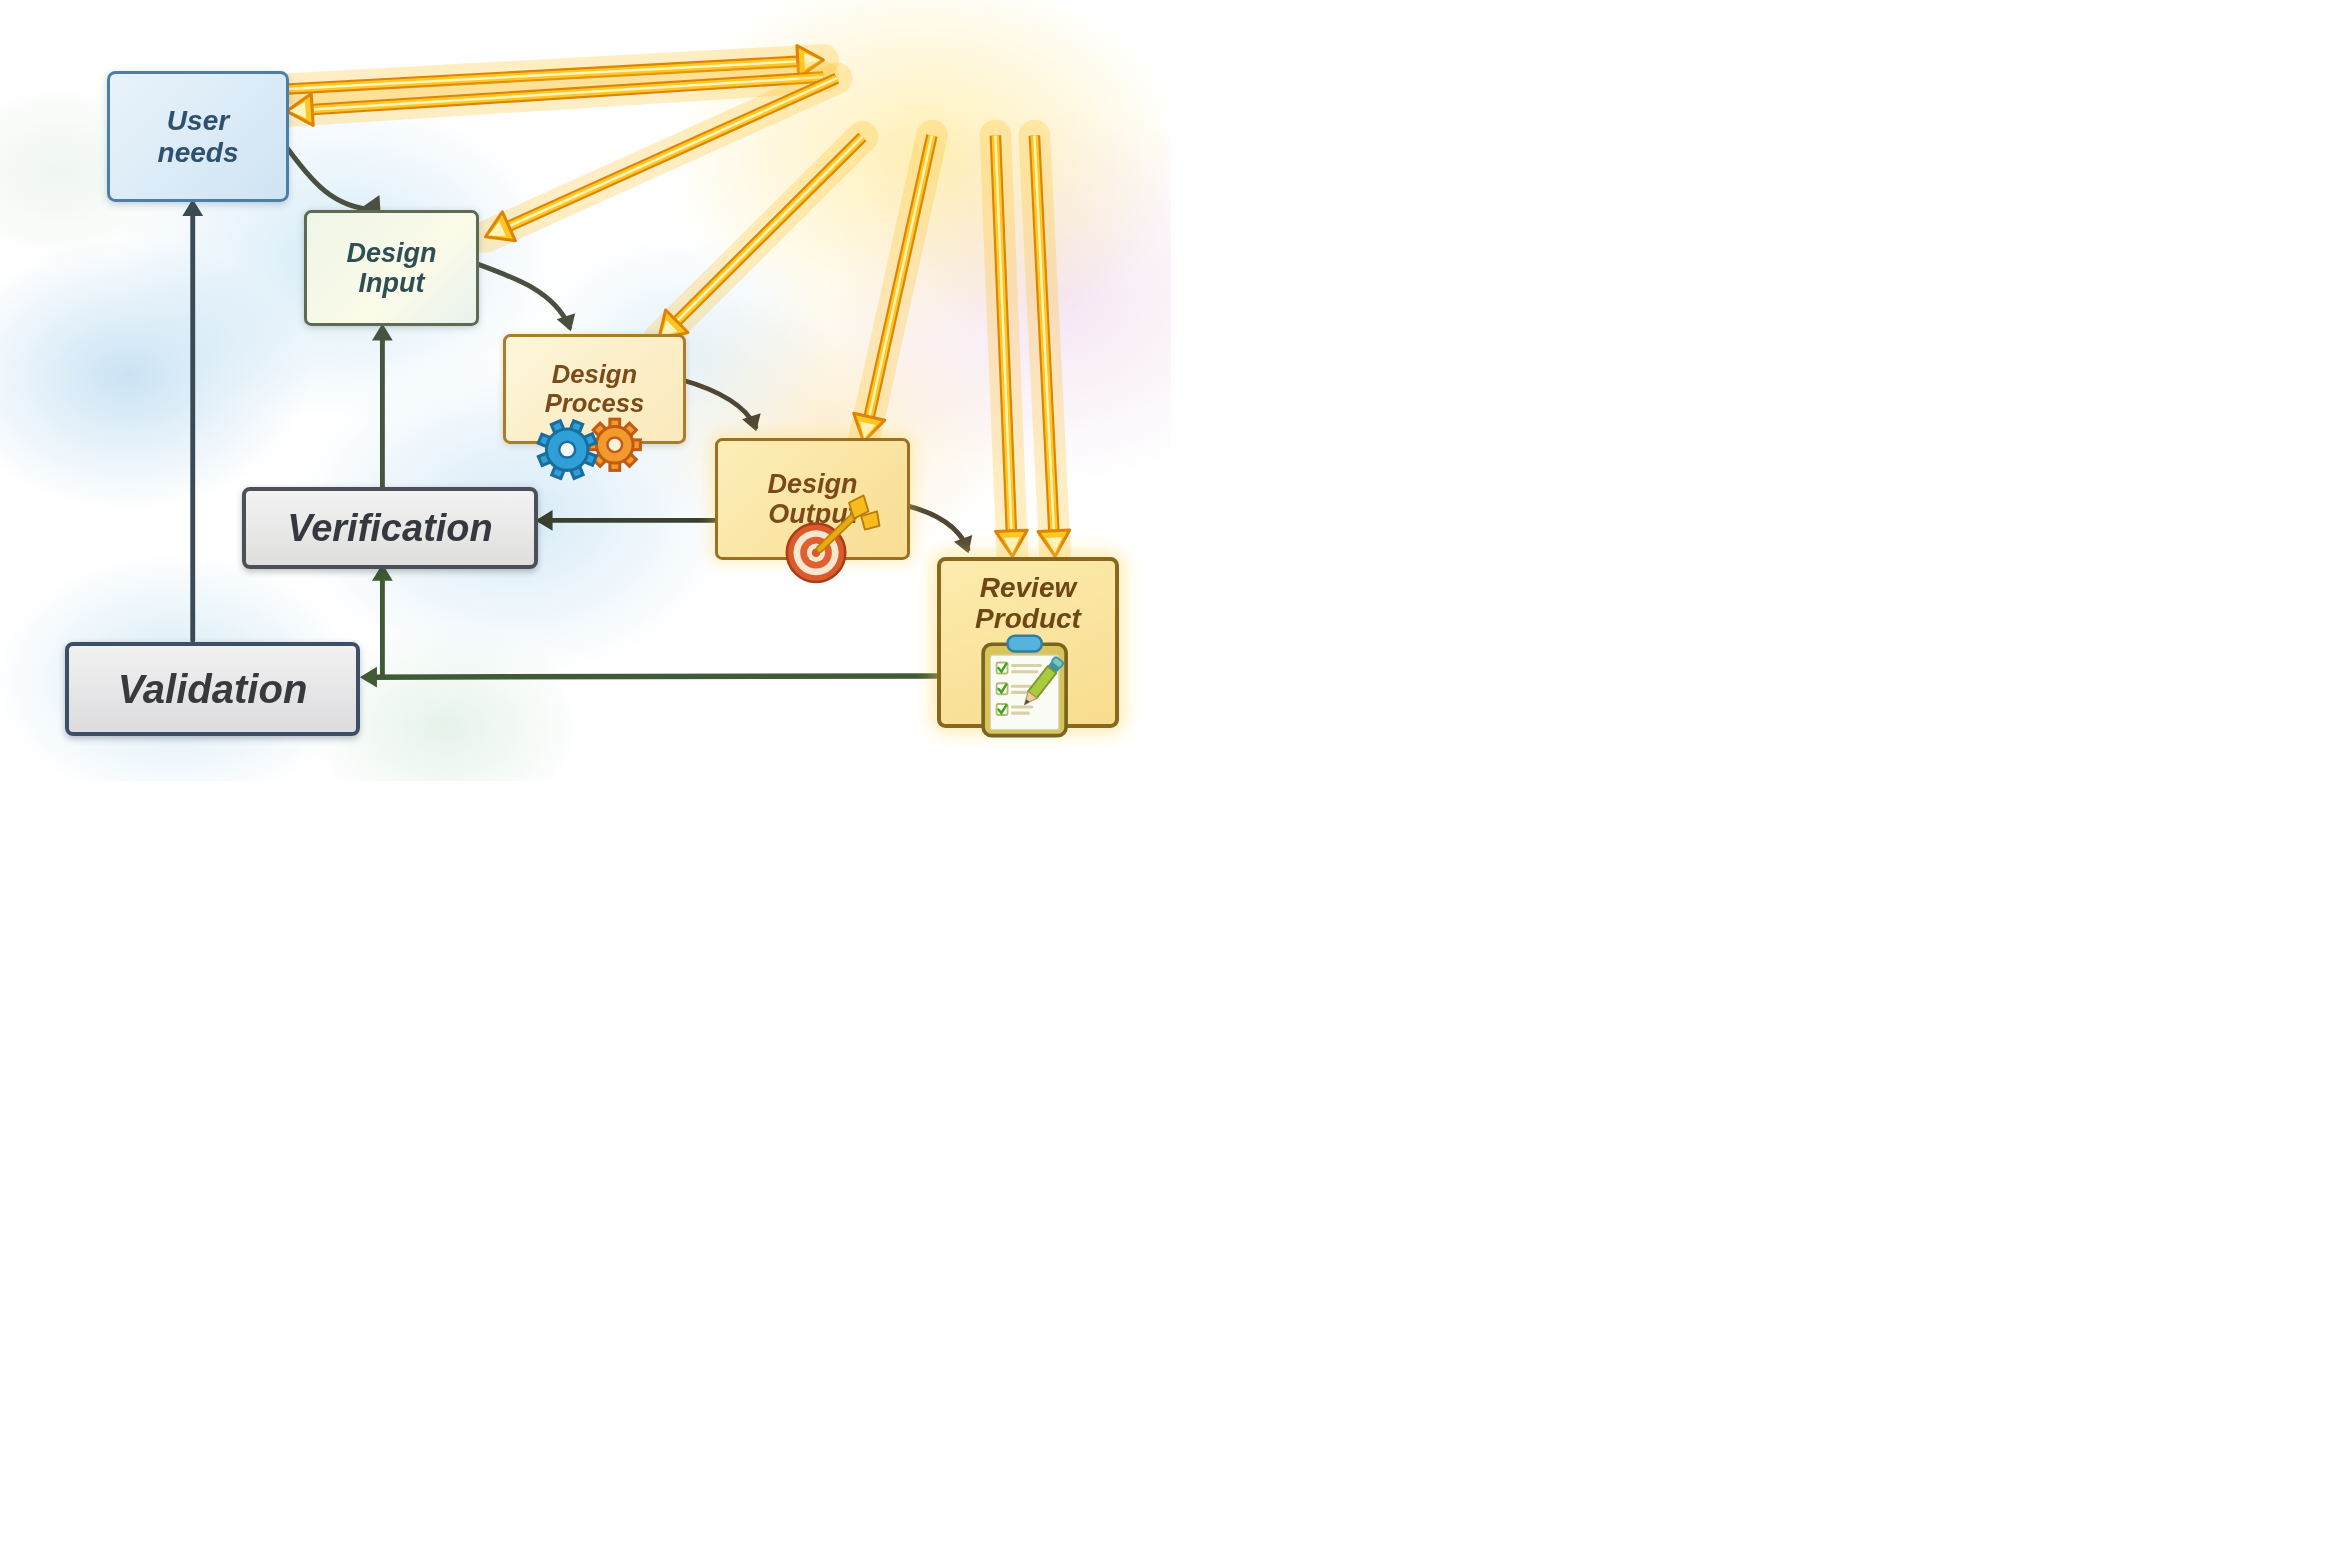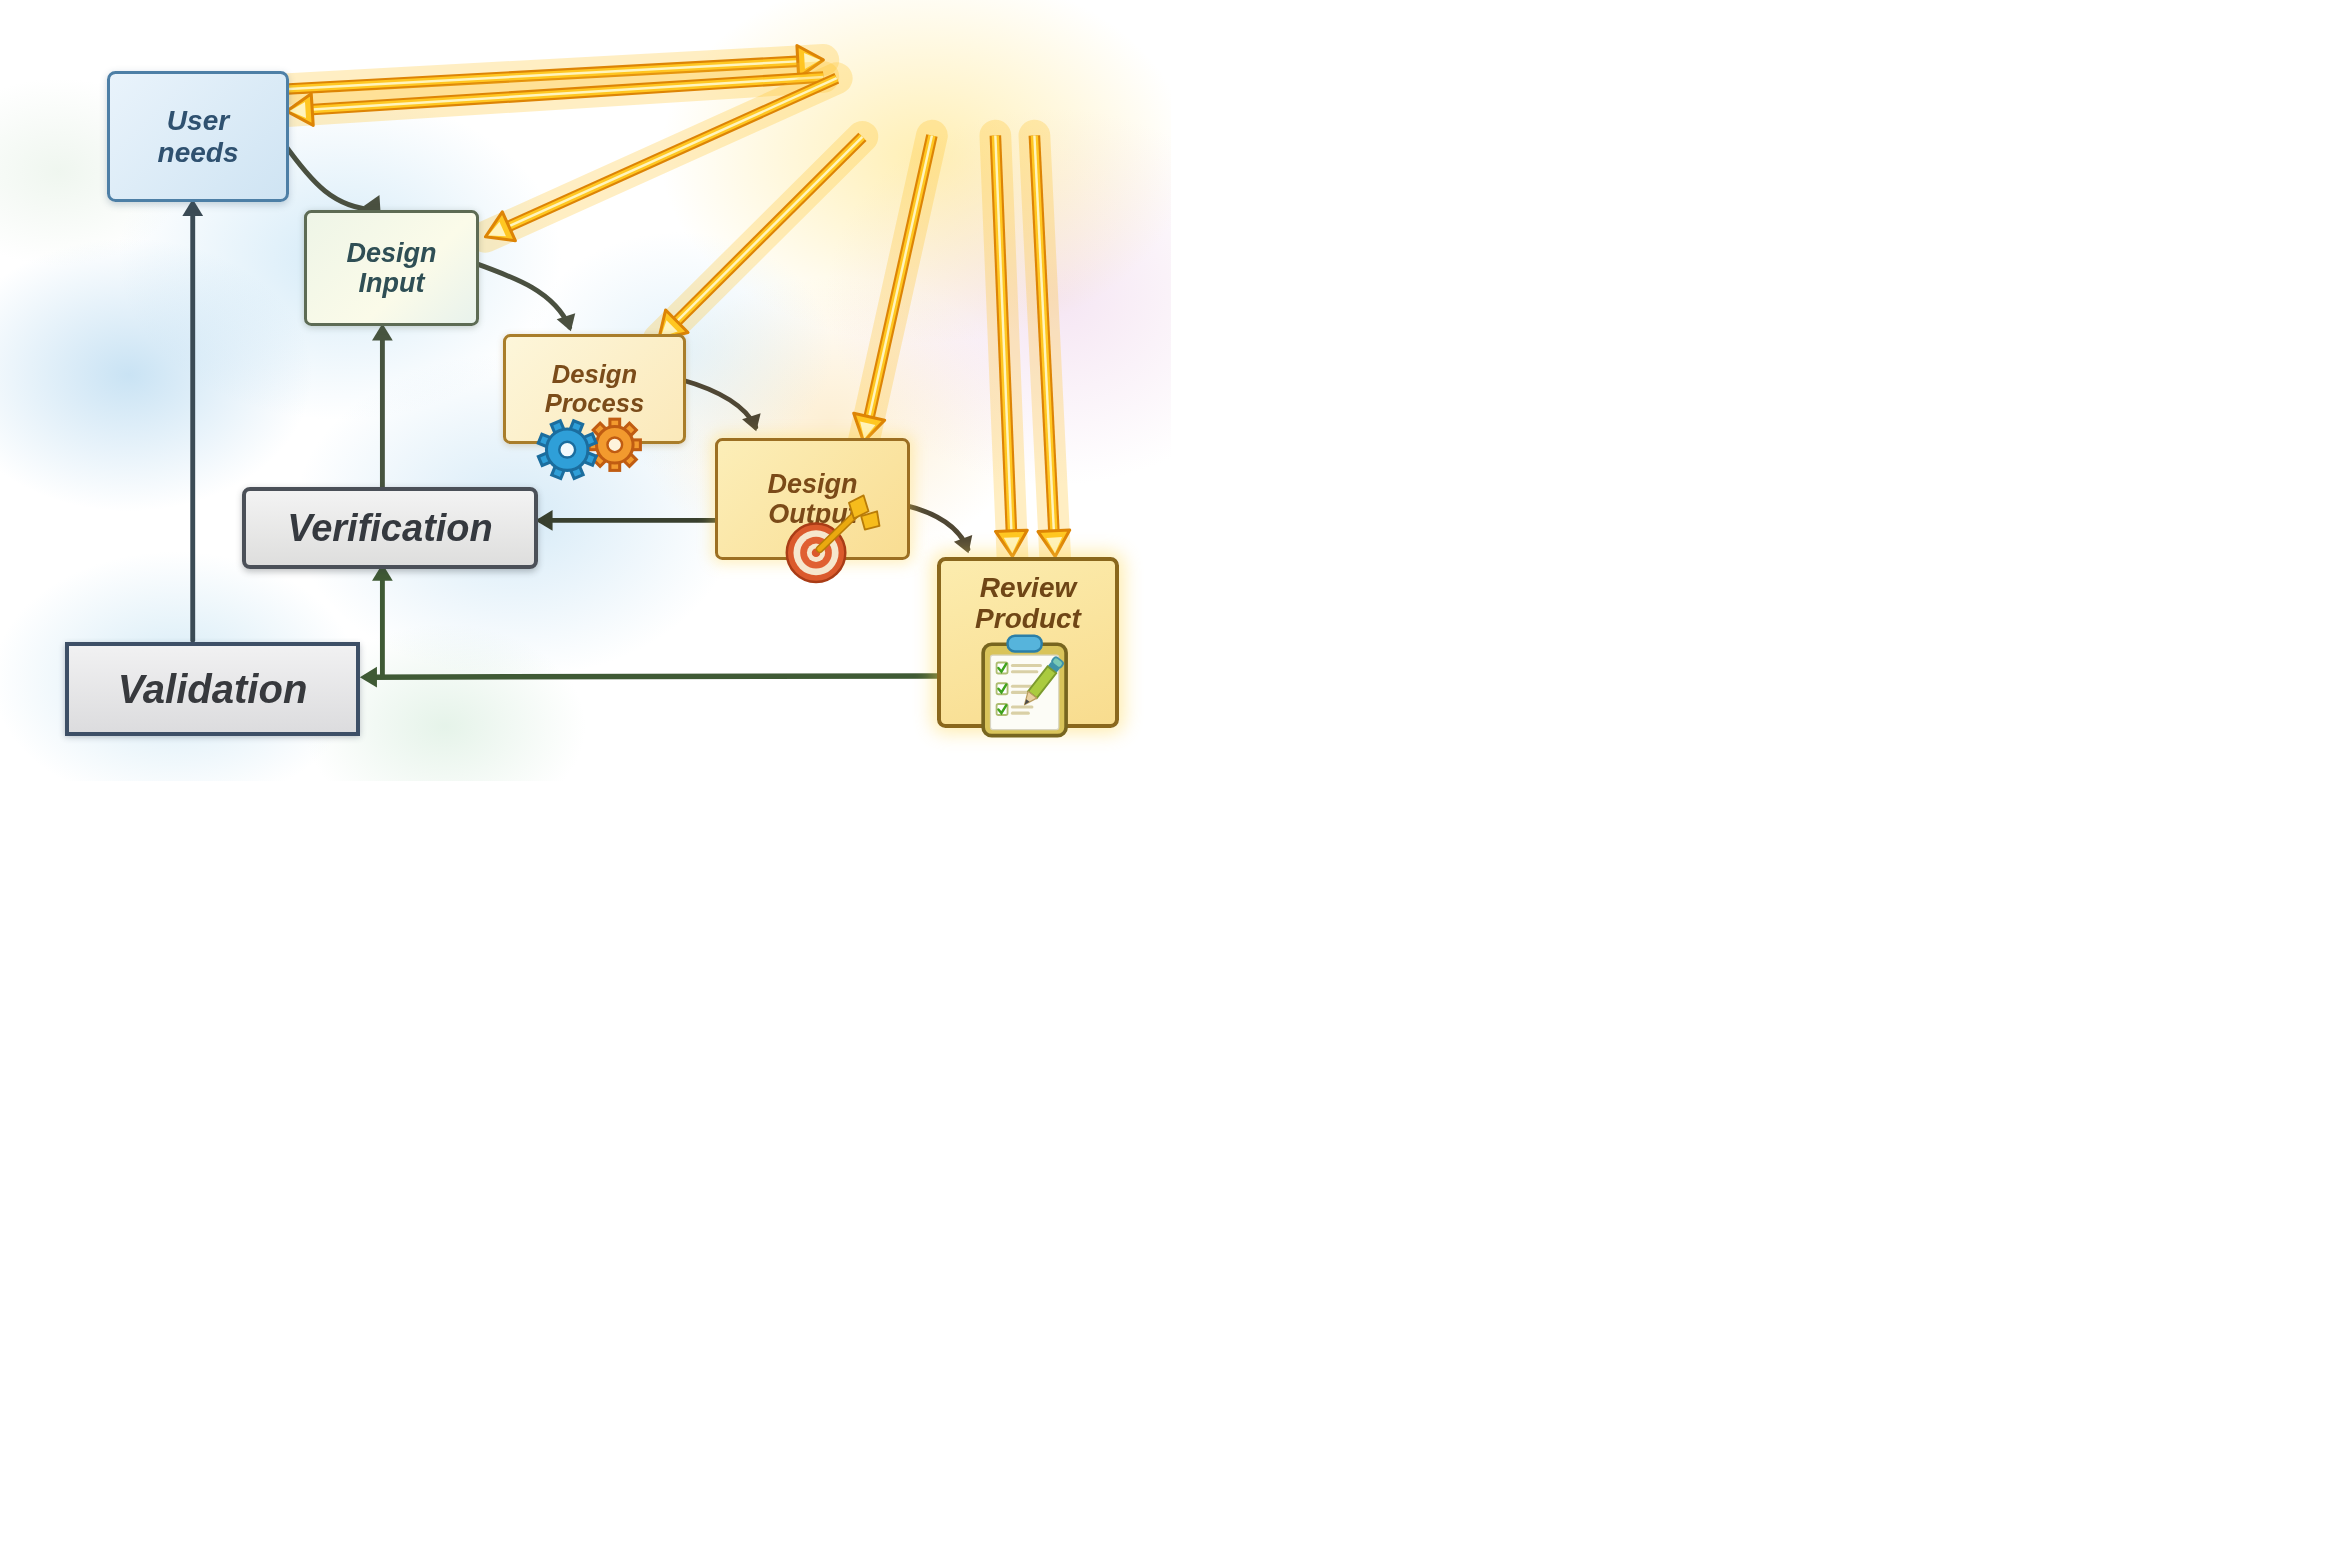--- a/index.html
+++ b/index.html
@@ -51,21 +51,21 @@
   .n-final-product{ left:937px; top:557px; width:174px; height:163px;
     background:linear-gradient(160deg,#fcecae,#f8dc8e); border:4.9px solid #8a671c;
     border-radius:8.5px; color:#6f4616; font-size:28px;
     box-shadow:0 0 18.3px 4.9px rgba(255,214,80,.45);}
   .n-verification{ left:242px; top:487px; width:288px; height:74px;
     background:linear-gradient(180deg,#f3f3f3,#dededd); border:4.9px solid #4b5058;
     border-radius:8px; color:#35393f; font-size:38px;
     box-shadow:0 2.4px 6.1px rgba(50,55,60,.30);}
   .n-validation{ left:65px; top:642px; width:287px; height:86px;
     background:linear-gradient(180deg,#f1f1f2,#dcdcde); border:4.9px solid #3d4f66;
-    border-radius:0; color:#37393d; font-size:40px;
+    border-radius:8px; color:#37393d; font-size:40px;
     box-shadow:0 2.4px 6.1px rgba(45,60,80,.30);}
 </style>
 </head>
 <body>
 
 <div id="stage">
   <div id="wash"></div>
 
   <svg id="arrow-layer" class="layer" width="1171" height="781" viewBox="0 0 1920 1280">
       <line x1="466" y1="146" x2="1350" y2="98" stroke="rgba(255,195,40,0.28)" stroke-width="52" stroke-linecap="round"></line>

